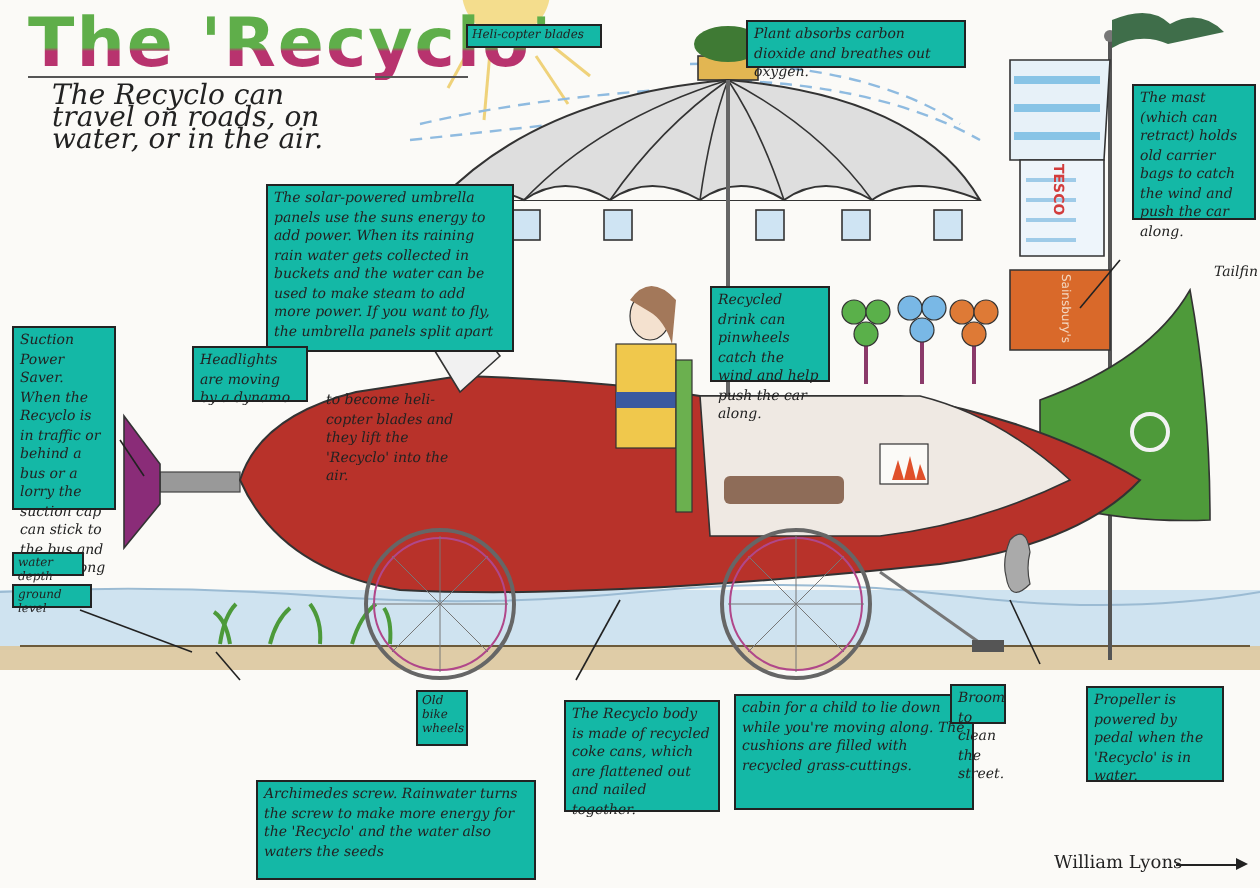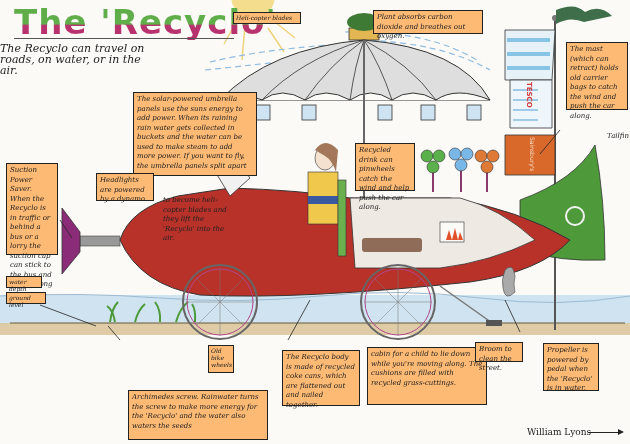--- a/index.html
+++ b/index.html
@@ -1,22 +1,22 @@
 <!DOCTYPE html>
 <html><head>
 <meta charset="utf-8">
 <style>
   html,body{margin:0;padding:0;}
   body{width:630px;height:444px;overflow:hidden;background:#fbfaf7;position:relative;font-family:"DejaVu Sans",sans-serif;}
   .canvas{position:absolute;left:0;top:0;width:630px;height:444px;}
   .title{position:absolute;left:14px;top:4px;font-family:"DejaVu Sans",sans-serif;font-weight:bold;font-size:34px;letter-spacing:1px;
          background:linear-gradient(180deg,#5fae4a 0%,#5fae4a 55%,#b8336e 60%,#b8336e 100%);-webkit-background-clip:text;background-clip:text;color:transparent;line-height:36px;}
   .title-rule{position:absolute;left:14px;top:38px;width:220px;height:1px;background:#555;}
-  .subtitle{position:absolute;left:0;top:43px;width:150px;font-size:11px;line-height:11px;color:#222;font-family:"DejaVu Serif",serif;font-style:italic;}
-  .note{position:absolute;border:1px solid #222;background:#fdba74;font-family:"DejaVu Serif",serif;font-style:italic;color:#222;font-size:7px;line-height:9.5px;padding:2px 3px;box-sizing:border-box;}
+  .subtitle{position:absolute;left:26px;top:43px;width:150px;font-size:14px;line-height:11px;color:#222;font-family:"DejaVu Serif",serif;font-style:italic;}
+  .note{position:absolute;border:1px solid #222;background:#14b8a6;font-family:"DejaVu Serif",serif;font-style:italic;color:#222;font-size:7px;line-height:9.5px;padding:2px 3px;box-sizing:border-box;}
   .credit{position:absolute;left:527px;top:427px;font-family:"DejaVu Serif",serif;font-size:9px;color:#222;}
   .credit-arrow{position:absolute;left:588px;top:432px;width:34px;height:1px;background:#222;}
   .credit-arrow:after{content:"";position:absolute;right:-2px;top:-3px;border-left:6px solid #222;border-top:3.5px solid transparent;border-bottom:3.5px solid transparent;}
 </style>
 </head>
 <body>
 
 <div class="canvas">
 
   <svg width="630" height="444" style="position:absolute;left:0;top:0">
@@ -176,32 +176,32 @@
   </svg>
 
   <div class="title">The 'Recyclo'</div>
   <div class="title-rule"></div>
   <div class="subtitle">The Recyclo can travel on roads, on water, or in the air.</div>
 
   <div class="note" style="left:233px;top:12px;width:68px;height:12px;font-size:6px;line-height:7px;padding:1px 2px;">Heli-copter blades</div>
   <div class="note" style="left:373px;top:10px;width:110px;height:24px;">Plant absorbs carbon dioxide and breathes out oxygen.</div>
   <div class="note" style="left:100px;top:92px;width:124px;height:84px;margin-left:33px;">The solar-powered umbrella panels use the suns energy to add power. When its raining rain water gets collected in buckets and the water can be used to make steam to add more power. If you want to fly, the umbrella panels split apart</div>
   <div class="note" style="left:160px;top:158px;width:80px;height:34px;border:none;background:transparent;margin-top:36px;">to become heli-copter blades and they lift the 'Recyclo' into the air.</div>
-  <div class="note" style="left:96px;top:173px;width:58px;height:28px;">Headlights are powered by a dynamo</div>
+  <div class="note" style="left:96px;top:173px;width:58px;height:28px;">Headlights are moving by a dynamo</div>
   <div class="note" style="left:6px;top:163px;width:52px;height:92px;">Suction Power Saver. When the Recyclo is in traffic or behind a bus or a lorry the suction cap can stick to the bus and pull it along</div>
   <div class="note" style="left:6px;top:276px;width:36px;height:12px;font-size:6px;line-height:7px;padding:1px 2px;">water depth</div>
   <div class="note" style="left:6px;top:292px;width:40px;height:12px;font-size:6px;line-height:7px;padding:1px 2px;">ground level</div>
   <div class="note" style="left:566px;top:42px;width:62px;height:68px;">The mast (which can retract) holds old carrier bags to catch the wind and push the car along.</div>
   <div class="note" style="left:355px;top:143px;width:60px;height:48px;">Recycled drink can pinwheels catch the wind and help push the car along.</div>
   <div class="note" style="left:604px;top:130px;width:40px;height:12px;border:none;background:transparent;font-style:italic;">Tailfin</div>
   <div class="note" style="left:208px;top:345px;width:26px;height:28px;font-size:6px;line-height:7px;padding:1px 2px;">Old bike wheels</div>
   <div class="note" style="left:128px;top:390px;width:140px;height:50px;">Archimedes screw. Rainwater turns the screw to make more energy for the 'Recyclo' and the water also waters the seeds</div>
   <div class="note" style="left:250px;top:350px;width:78px;height:56px;margin-left:32px;">The Recyclo body is made of recycled coke cans, which are flattened out and nailed together.</div>
   <div class="note" style="left:367px;top:347px;width:120px;height:58px;">cabin for a child to lie down while you're moving along. The cushions are filled with recycled grass-cuttings.</div>
-  <div class="note" style="left:475px;top:342px;width:48px;height:20px;">Broom to clean the street.</div>
-  <div class="note" style="left:543px;top:343px;width:56px;height:48px;">Propeller is powered by pedal when the 'Recyclo' is in water.</div>
+  <div class="note" style="left:475px;top:342px;width:28px;height:20px;">Broom to clean the street.</div>
+  <div class="note" style="left:543px;top:343px;width:69px;height:48px;">Propeller is powered by pedal when the 'Recyclo' is in water.</div>
 
   <div style="position:absolute;left:533px;top:82px;transform:rotate(90deg);transform-origin:left top;font-size:7px;font-weight:bold;color:#d23c3c;">TESCO</div>
   <div style="position:absolute;left:536px;top:137px;transform:rotate(90deg);transform-origin:left top;font-size:6px;color:#f3d8c2;">Sainsbury's</div>
 
   <div class="credit">William Lyons</div>
   <div class="credit-arrow"></div>
 </div>
 
 </body></html>

